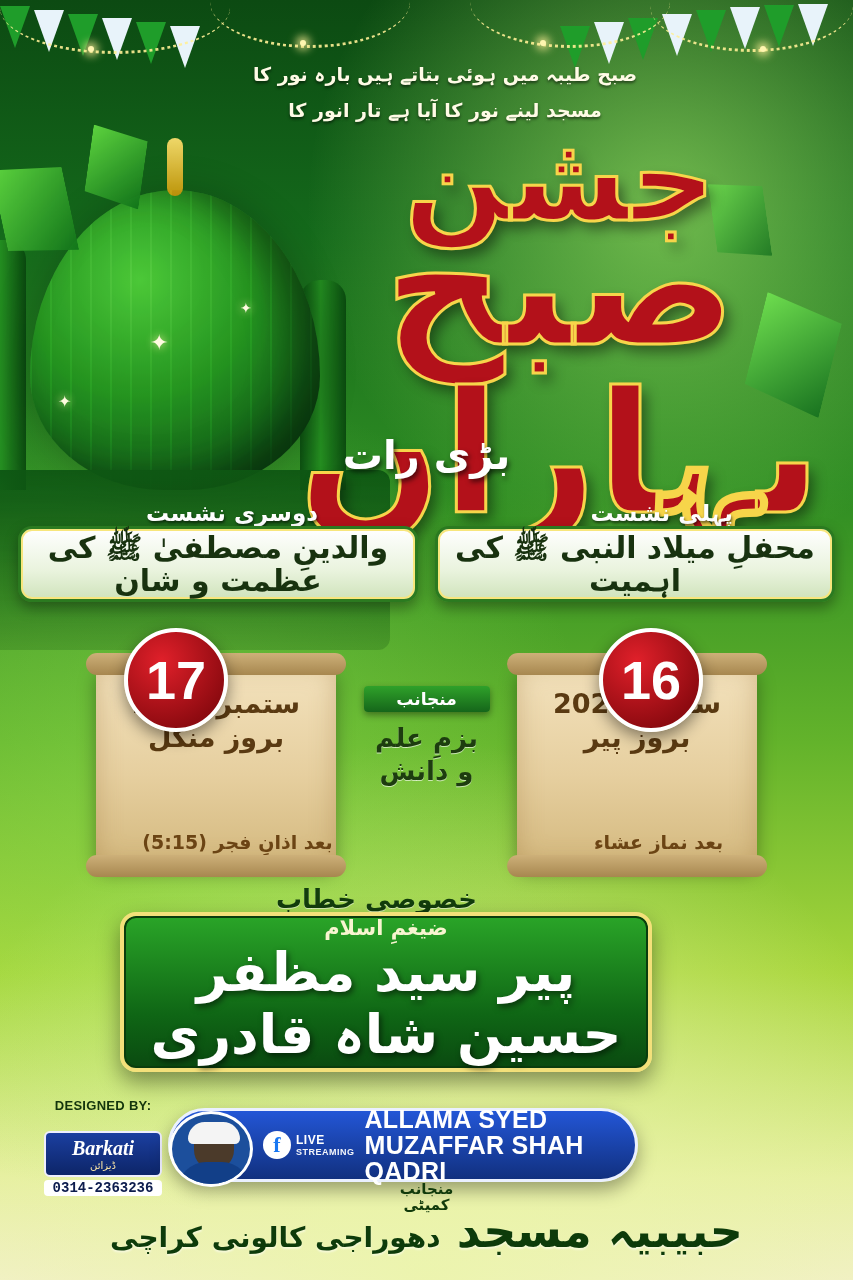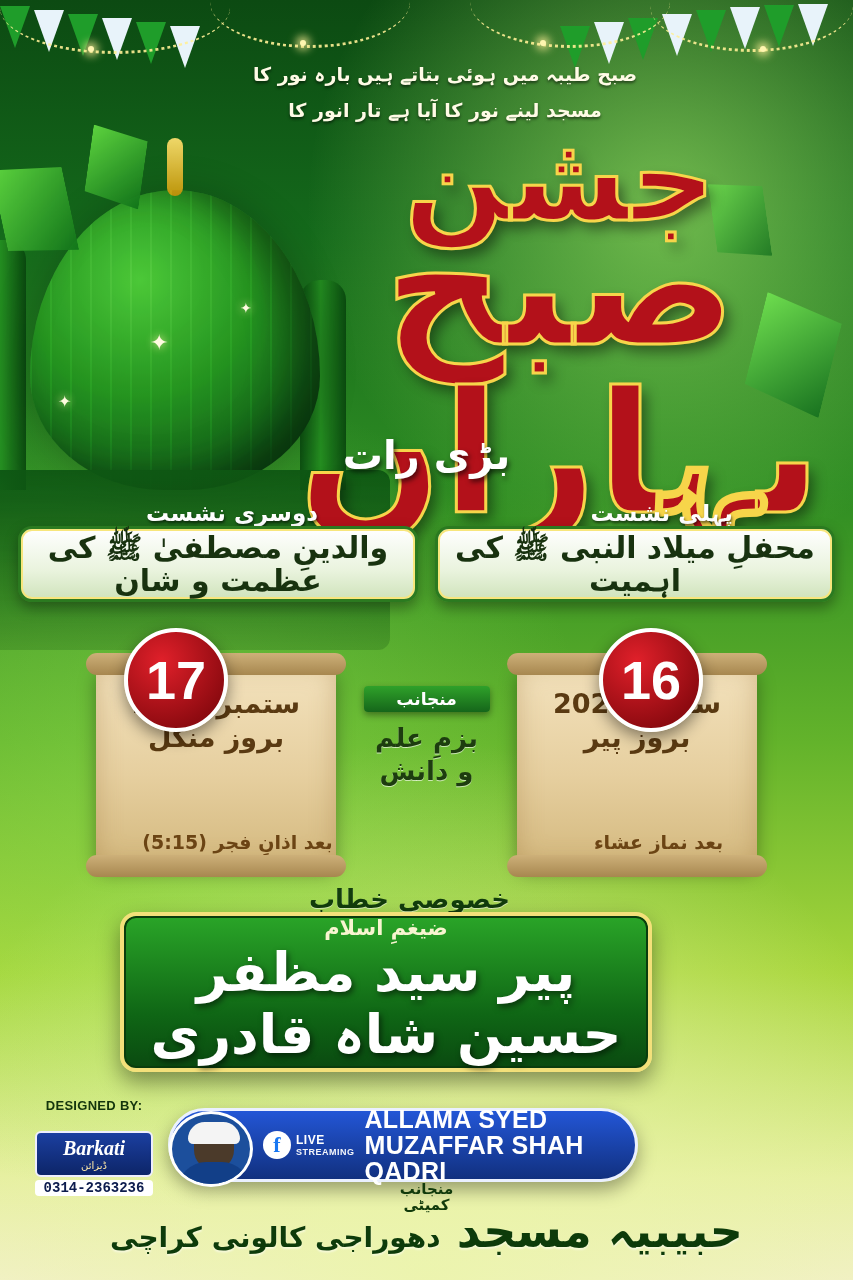--- a/index.html
+++ b/index.html
@@ -179,42 +179,41 @@
   .center-ribbon .bzm {
     margin-top: 10px; color: #1d3d0f; font-size: 26px; font-weight: bold;
     line-height: 1.25; text-shadow: 0 1px 0 rgba(255,255,255,.6);
   }
 
   
   .khas-label {
     position: absolute; top: 884px; left: 0; width: 753px;
     color: #123d0c; font-size: 26px; font-weight: bold;
     text-shadow: 0 1px 0 rgba(255,255,255,.55);
-    margin-left: 33px;
   }
   .speaker-panel {
     position: absolute; top: 912px; left: 120px; width: 532px; height: 160px;
     background: linear-gradient(180deg,#2aa528,#0f6615 65%,#0a4a10);
     border: 4px solid #f3e07a;
     border-radius: 16px;
     box-shadow: 0 10px 22px rgba(0,0,0,.4), inset 0 0 0 2px #0a3d0d;
     padding-top: 0;
   }
   .speaker-panel .zia {
     color: #f8f5d0; font-size: 21px; font-weight: bold;
   }
   .speaker-panel .name {
     color: #ffffff; font-size: 54px; font-weight: bold; line-height: 1.15;
     margin-top: 2px;
     text-shadow: 2px 3px 6px rgba(0,0,0,.55);
   }
 
   
   .designer {
-    position: absolute; left: 35px; top: 1098px; width: 118px;
+    position: absolute; left: 44px; top: 1098px; width: 118px;
     text-align: center;
   }
   .designer .dby {
     color: #13350c; font-size: 13px; font-weight: bold; letter-spacing: .3px;
   }
   .designer .card {
     margin-top: 18px;
     background: linear-gradient(180deg,#1b3fa0,#0d2568);
     border: 2px solid #eef;
     border-radius: 6px; padding: 4px 2px;

